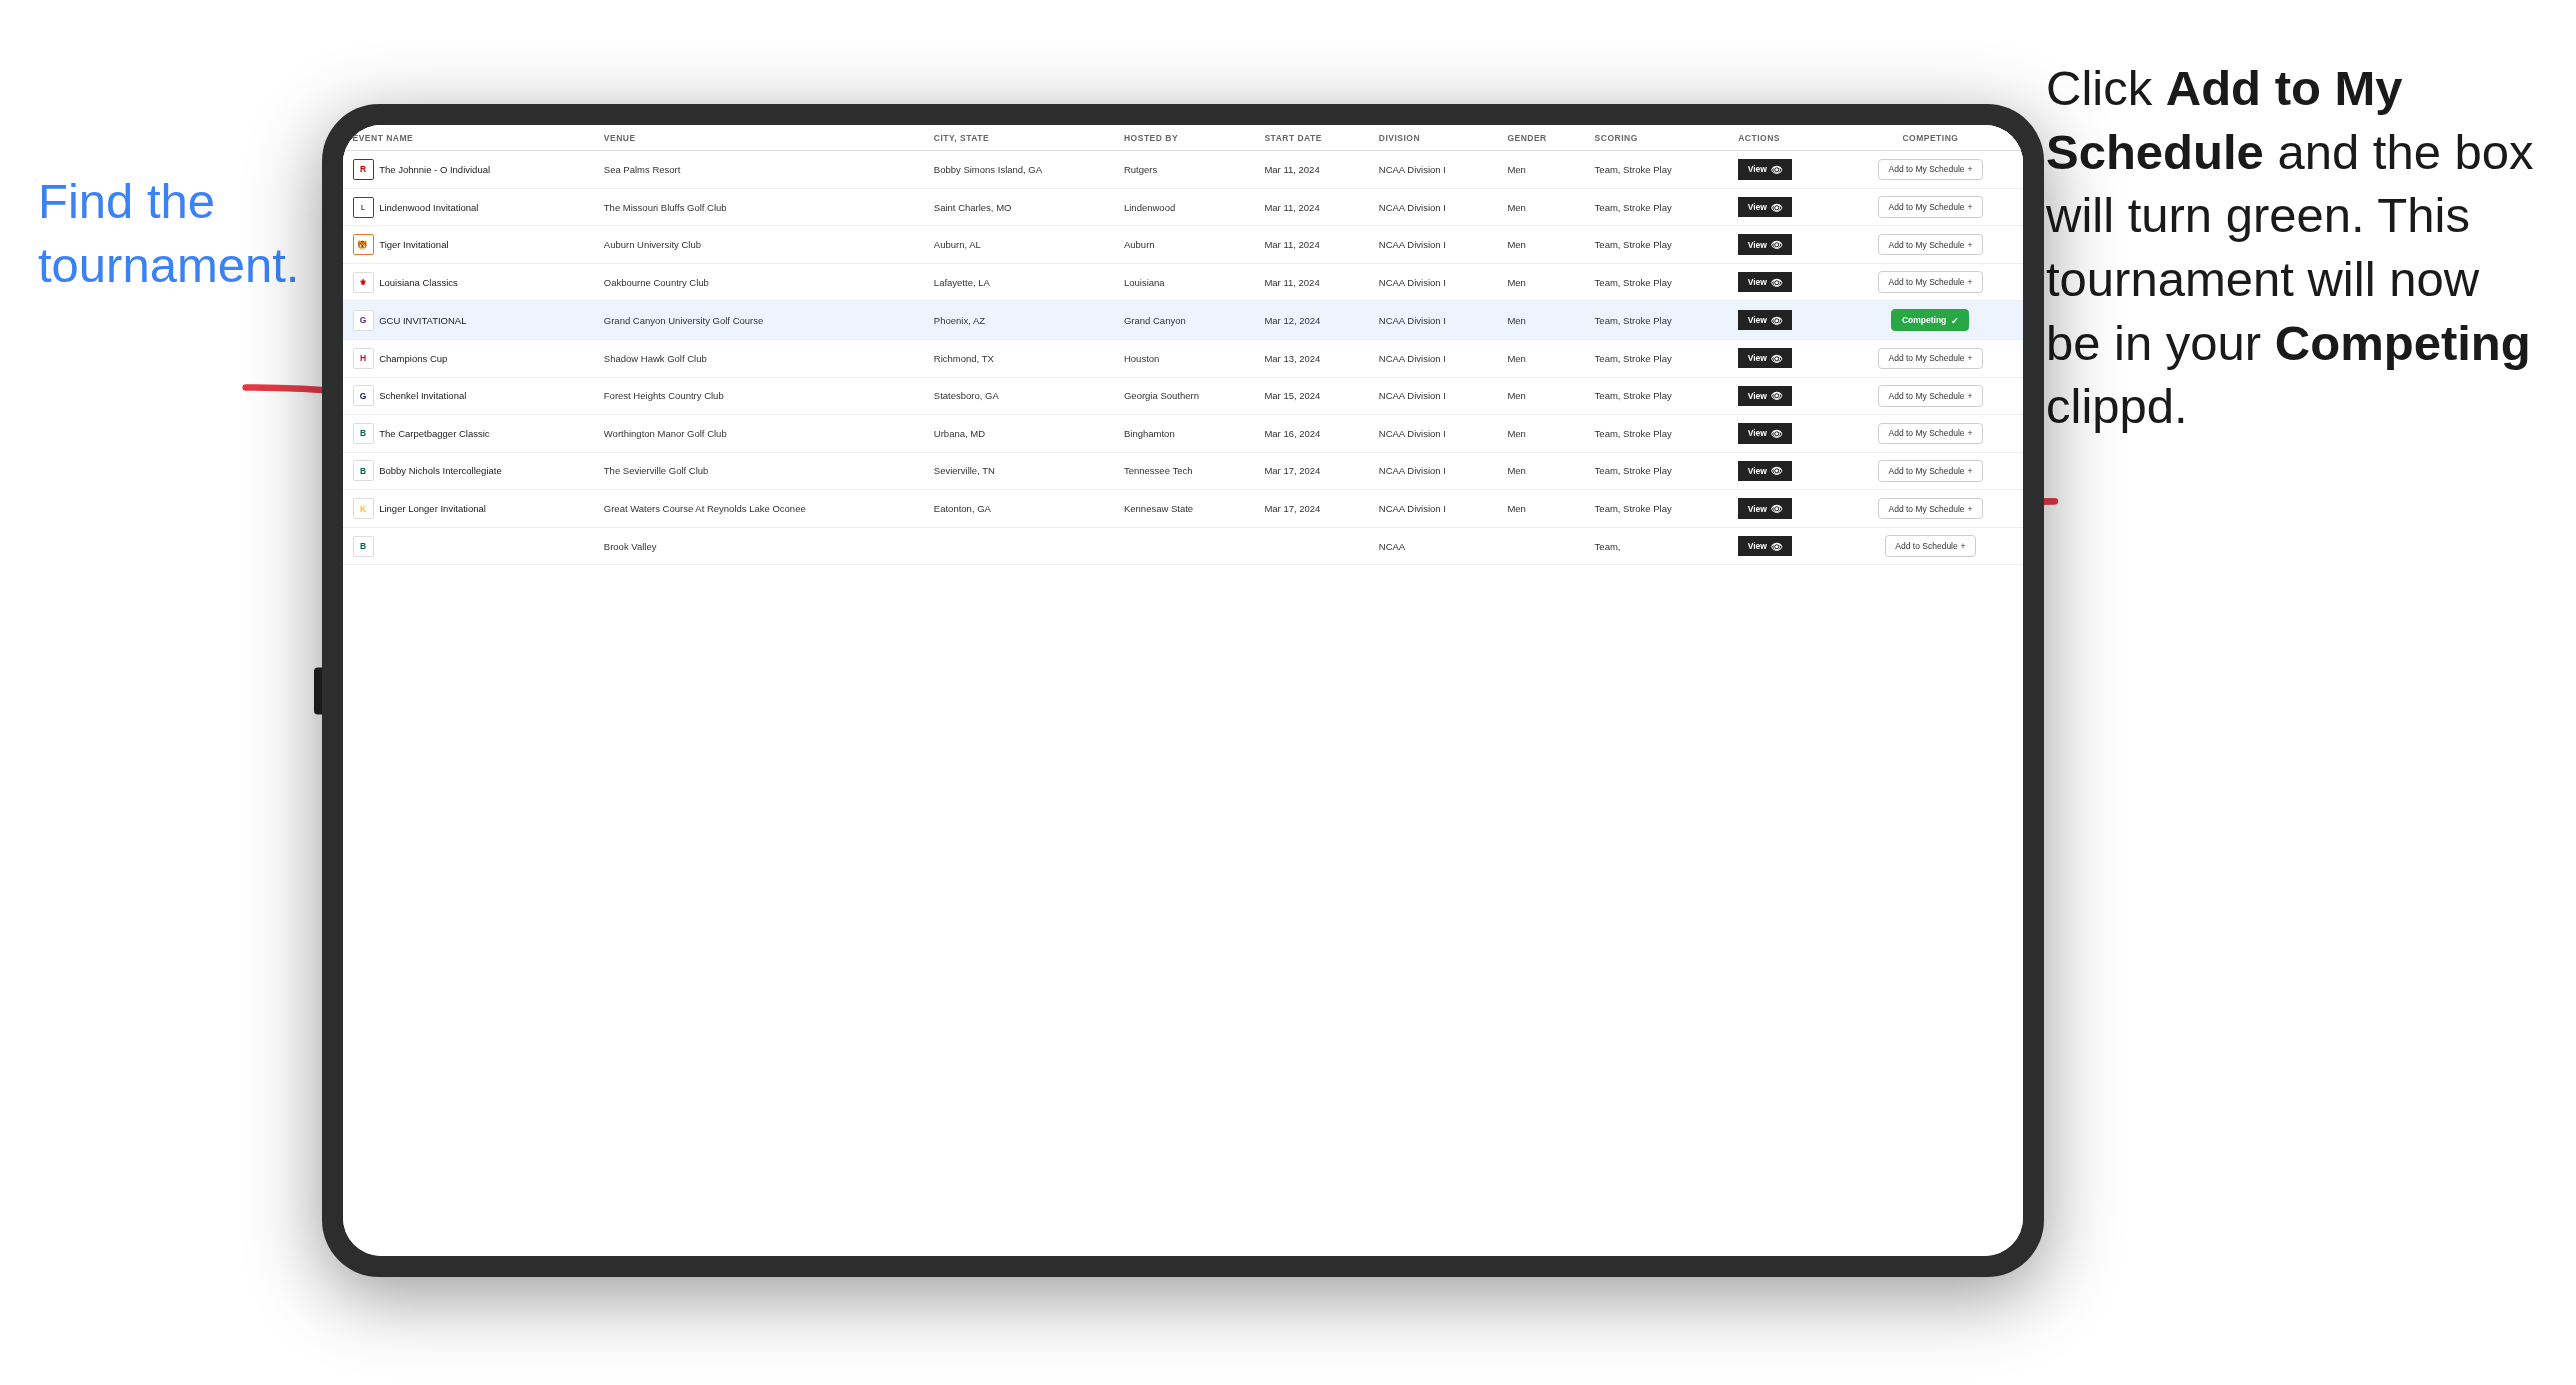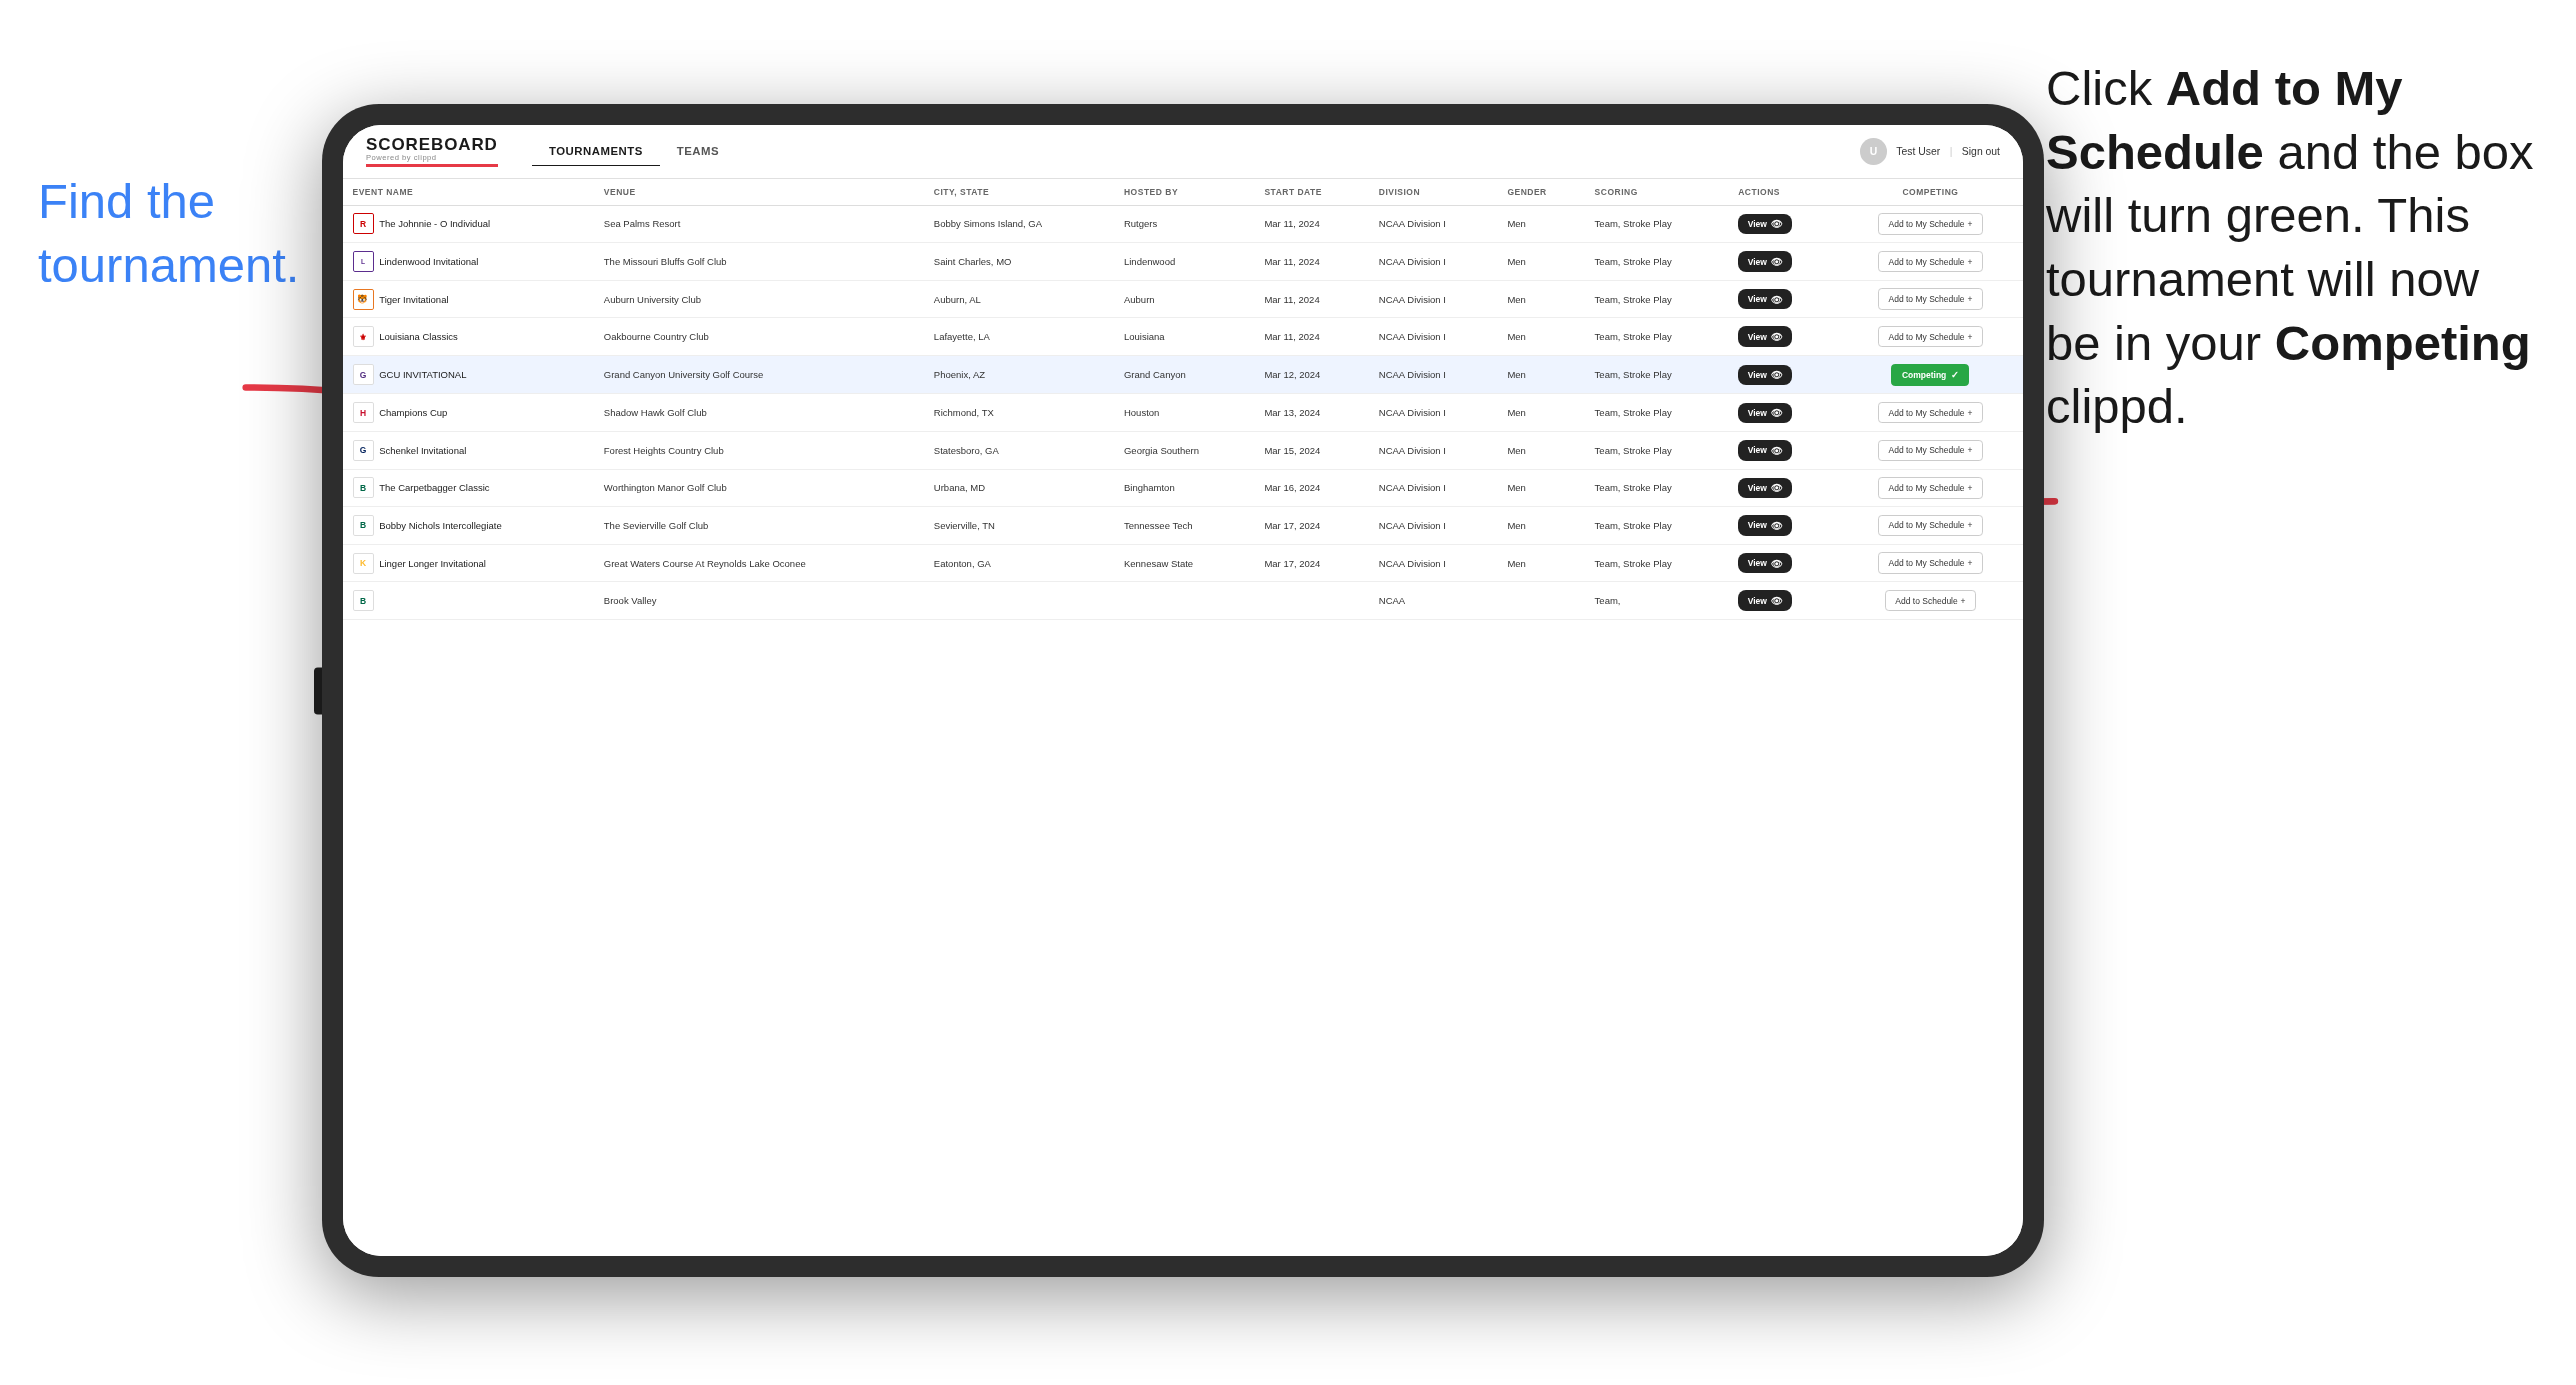--- a/index.html
+++ b/index.html
@@ -243,21 +243,21 @@
     .event-name {
       font-size: 9.5px;
       font-weight: 400;
       color: #1a1a1a;
     }
 
     .view-btn {
       background: #222;
       color: #fff;
       border: none;
-      border-radius: 8px;
+      border-radius: 0;
       padding: 4.7px 9.5px;
       font-size: 8.5px;
       font-weight: 600;
       cursor: pointer;
       display: inline-flex;
       align-items: center;
       gap: 3.8px;
       white-space: nowrap;
     }
 
@@ -349,37 +349,20 @@
 
 <svg class="arrow-right" style="position:absolute; right:464px; top:473px; width:341px; height:189px;" viewBox="0 0 360 200" fill="none" xmlns="http://www.w3.org/2000/svg">
   <path d="M 300 30 C 260 30, 60 30, 40 120 L 50 120" stroke="#e63946" stroke-width="7" fill="none" stroke-linecap="round"></path>
   <path d="M 50 100 L 25 120 L 50 140" stroke="#e63946" stroke-width="7" fill="none" stroke-linecap="round" stroke-linejoin="round"></path>
 </svg>
 
 <div class="tablet">
   <div class="side-button"></div>
   <div class="tablet-screen">
 
-    <nav class="navbar">
-      <div class="logo-area">
-        <div class="logo-text">SCOREBOARD</div>
-        <div class="logo-sub">Powered by clippd</div>
-        <div class="logo-bar"></div>
-      </div>
-      <div class="nav-tabs">
-        <div class="nav-tab active">TOURNAMENTS</div>
-        <div class="nav-tab">TEAMS</div>
-      </div>
-      <div class="navbar-right">
-        <div class="user-avatar">U</div>
-        <span class="navbar-user-text">Test User</span>
-        <span class="navbar-divider">|</span>
-        <span class="navbar-signout">Sign out</span>
-      </div>
-    </nav>
 
     <div class="table-container">
       <table>
         <thead>
           <tr>
             <th>EVENT NAME</th>
             <th>VENUE</th>
             <th>CITY, STATE</th>
             <th>HOSTED BY</th>
             <th>START DATE</th>

